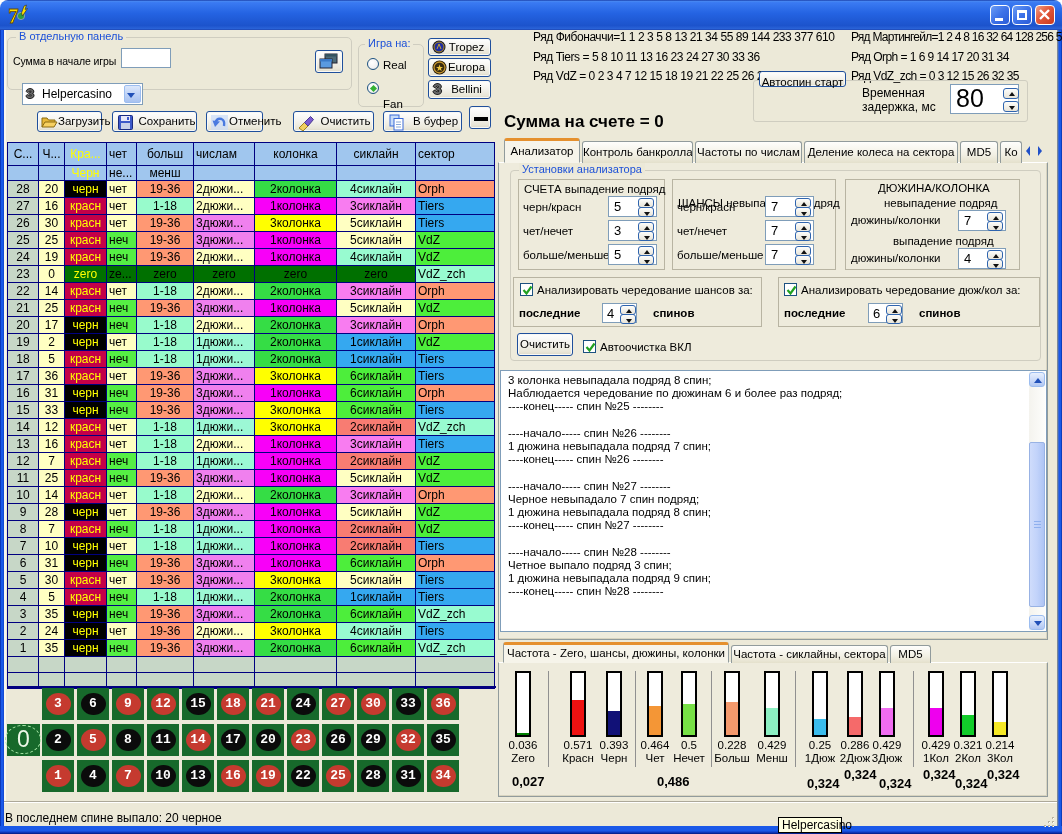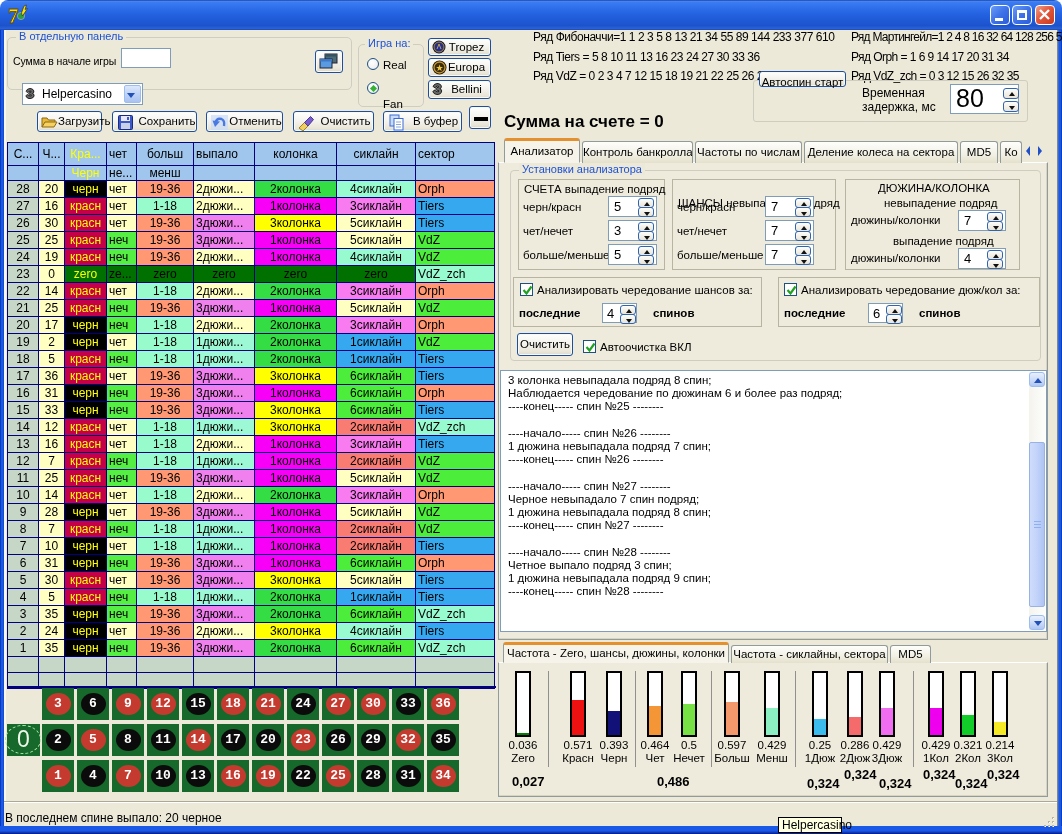--- a/index.html
+++ b/index.html
@@ -178,21 +178,21 @@
     </svg>
 </div>
 <div class="btn" style="left:112px;top:111px;width:85px;height:21px;line-height:19px;padding-left:25px">Сохранить
   <svg width="15" height="15" style="position:absolute;left:5px;top:3px">
       <rect x="0.5" y="0.5" width="14" height="14" rx="1" fill="#3c58c8" stroke="#1a2a80"></rect>
       <rect x="3" y="1" width="9" height="5" fill="#e8e8f8"></rect>
       <rect x="3" y="8" width="9" height="6" fill="#c8d0e8"></rect>
       <rect x="9" y="2" width="2" height="3" fill="#3c58c8"></rect>
     </svg>
 </div>
-<div class="btn" style="left:206px;top:111px;width:77px;height:21px;line-height:19px;padding-left:22px">Отменить
+<div class="btn" style="left:206px;top:111px;width:57px;height:21px;line-height:19px;padding-left:22px">Отменить
   <svg width="17" height="15" style="position:absolute;left:4px;top:3px">
       <rect x="0" y="0" width="17" height="15" fill="#cadcf8" opacity="0.7"></rect>
       <path d="M4 8 Q6 2.5 10.5 4 Q14 5.5 13 11" fill="none" stroke="#4a7ae0" stroke-width="2.4"></path>
       <path d="M1.5 5.5 L9 6.5 L4 12 Z" fill="#4a7ae0"></path>
     </svg>
 </div>
 <div class="btn" style="left:293px;top:111px;width:81px;height:21px;line-height:19px;padding-left:24px">Очистить
   <svg width="17" height="16" style="position:absolute;left:4px;top:3px">
       <path d="M1 13 L6.5 7.5 L10 11 L5 16 Z" fill="#f0d060" stroke="#a08020"></path>
       <path d="M6.5 7.5 L12.5 1.5 L15.5 4.5 L10 11 Z" fill="#7a5ad0" stroke="#4a3a90"></path>
@@ -243,21 +243,21 @@
       <col style="width:79px">
       <col style="width:79px">
     </colgroup>
 <tbody>
       <tr class="h1">
         <td>С...</td>
         <td>Ч...</td>
         <td class="yl">Кра...</td>
         <td class="al">чет</td>
         <td>больш</td>
-        <td class="al">выпало</td>
+        <td class="al">числам</td>
         <td>колонка</td>
         <td>сиклайн</td>
         <td class="al">сектор</td>
       </tr>
 <tr class="h2">
         <td></td>
         <td></td>
         <td class="yl">Черн</td>
         <td class="al">не...</td>
         <td>менш</td>
@@ -903,21 +903,21 @@
 <div class="bval" style="left:633px">0.464</div>
 <div class="bname" style="left:633px">Чет</div>
 <div class="bar" style="left:681px">
     <div class="fill" style="height:31px;background:#77e045"></div>
   </div>
 <div class="bval" style="left:667px">0.5</div>
 <div class="bname" style="left:667px">Нечет</div>
 <div class="bar" style="left:724px">
     <div class="fill" style="height:33px;background:#f4996c"></div>
   </div>
-<div class="bval" style="left:710px">0.597</div>
+<div class="bval" style="left:710px">0.228</div>
 <div class="bname" style="left:710px">Больш</div>
 <div class="bar" style="left:764px">
     <div class="fill" style="height:27px;background:#8cefc2"></div>
   </div>
 <div class="bval" style="left:750px">0.429</div>
 <div class="bname" style="left:750px">Менш</div>
 <div class="bar" style="left:812px">
     <div class="fill" style="height:16px;background:#3bbcec"></div>
   </div>
 <div class="bval" style="left:798px">0.25</div>

